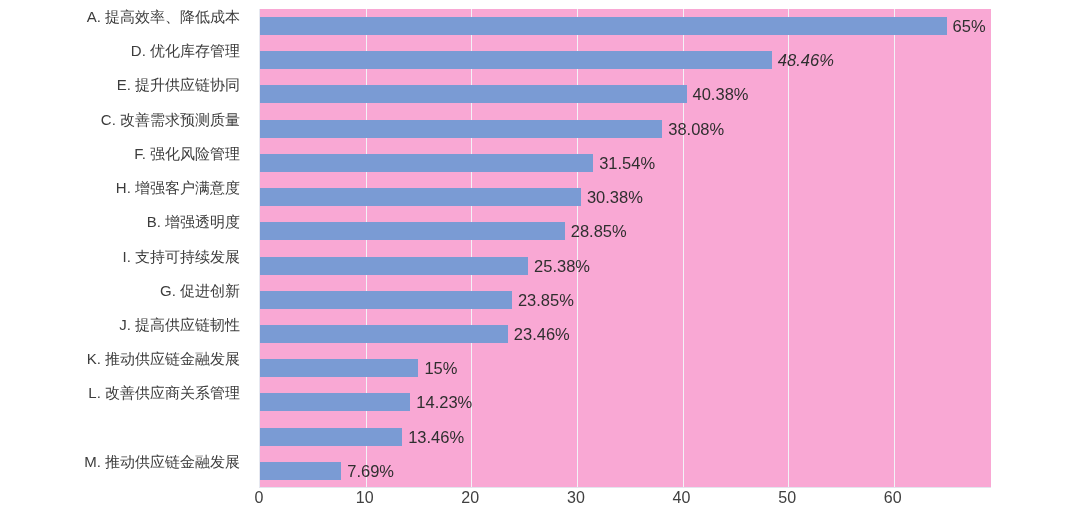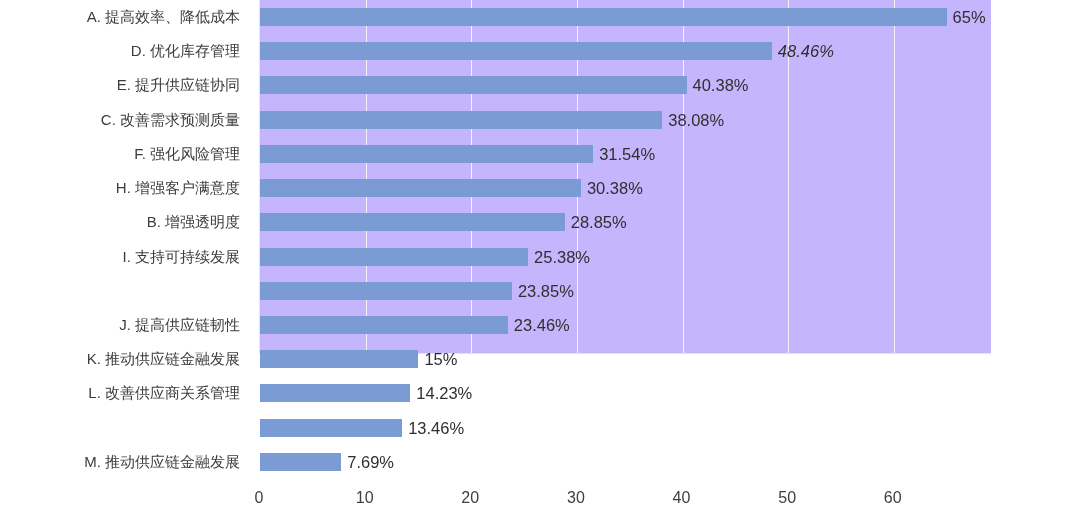--- a/index.html
+++ b/index.html
@@ -19,24 +19,24 @@
     position: relative;
     width: 1072px;
     height: 532px;
     background: #ffffff;
   }
 
   
   #plot-area {
     position: absolute;
     left: 259px;
-    top: 0px;
+    top: 9px;
     width: 732px;
-    height: 354px;
-    background: #c4b5fd;
+    height: 479px;
+    background: #f9a8d4;
     border-left: 1px solid #e6e8f0;
     border-bottom: 1px solid #e3e5ee;
     box-sizing: border-box;
   }
 
   .gridline {
     position: absolute;
     top: 0;
     bottom: 0;
     width: 1px;
@@ -121,20 +121,21 @@
 
   <div id="cat-labels">
       <div class="cat-label" style="top: 7px;">A. 提高效率、降低成本</div>
       <div class="cat-label" style="top: 41.2143px;">D. 优化库存管理</div>
       <div class="cat-label" style="top: 75.4286px;">E. 提升供应链协同</div>
       <div class="cat-label" style="top: 109.643px;">C. 改善需求预测质量</div>
       <div class="cat-label" style="top: 143.857px;">F. 强化风险管理</div>
       <div class="cat-label" style="top: 178.071px;">H. 增强客户满意度</div>
       <div class="cat-label" style="top: 212.286px;">B. 增强透明度</div>
       <div class="cat-label" style="top: 246.5px;">I. 支持可持续发展</div>
+      <div class="cat-label" style="top: 280.714px;">G. 促进创新</div>
       <div class="cat-label" style="top: 314.929px;">J. 提高供应链韧性</div>
       <div class="cat-label" style="top: 349.143px;">K. 推动供应链金融发展</div>
       <div class="cat-label" style="top: 383.357px;">L. 改善供应商关系管理</div>
       <div class="cat-label" style="top: 451.786px;">M. 推动供应链金融发展</div>
     </div>
 
   <div id="plot-area">
     <div id="gridlines">
         <div class="gridline" style="left: 105.628px;"></div>
         <div class="gridline" style="left: 211.255px;"></div>

